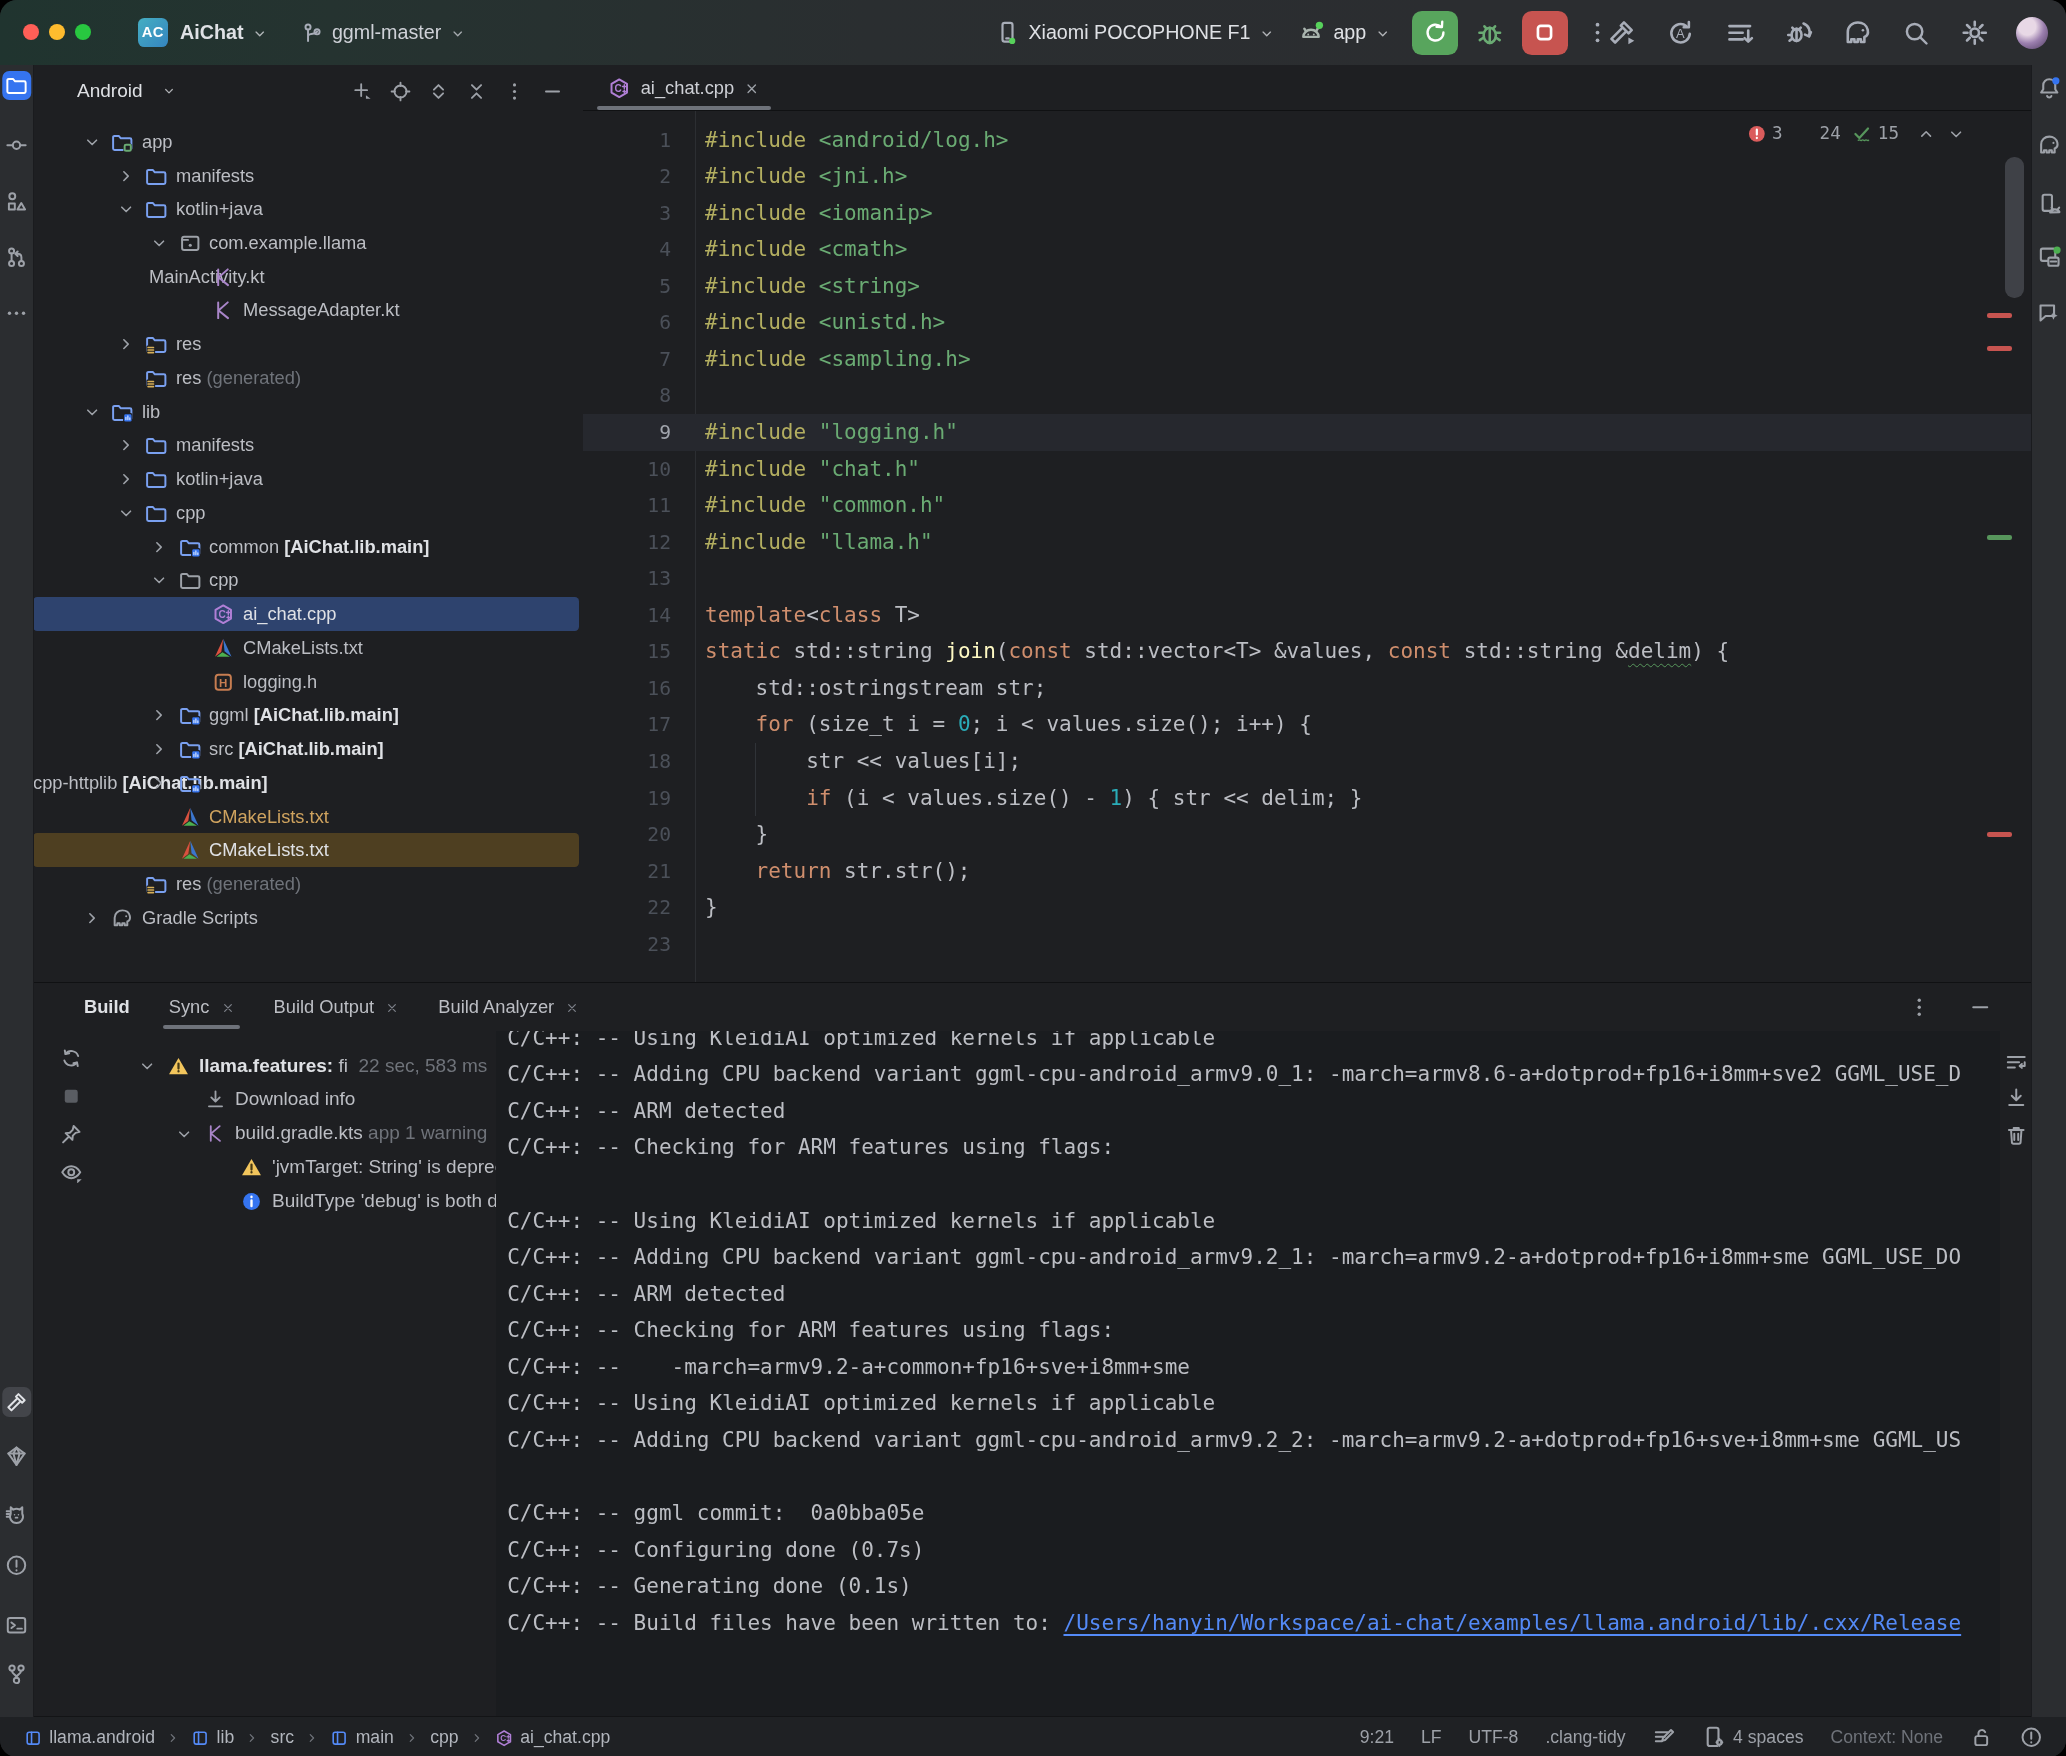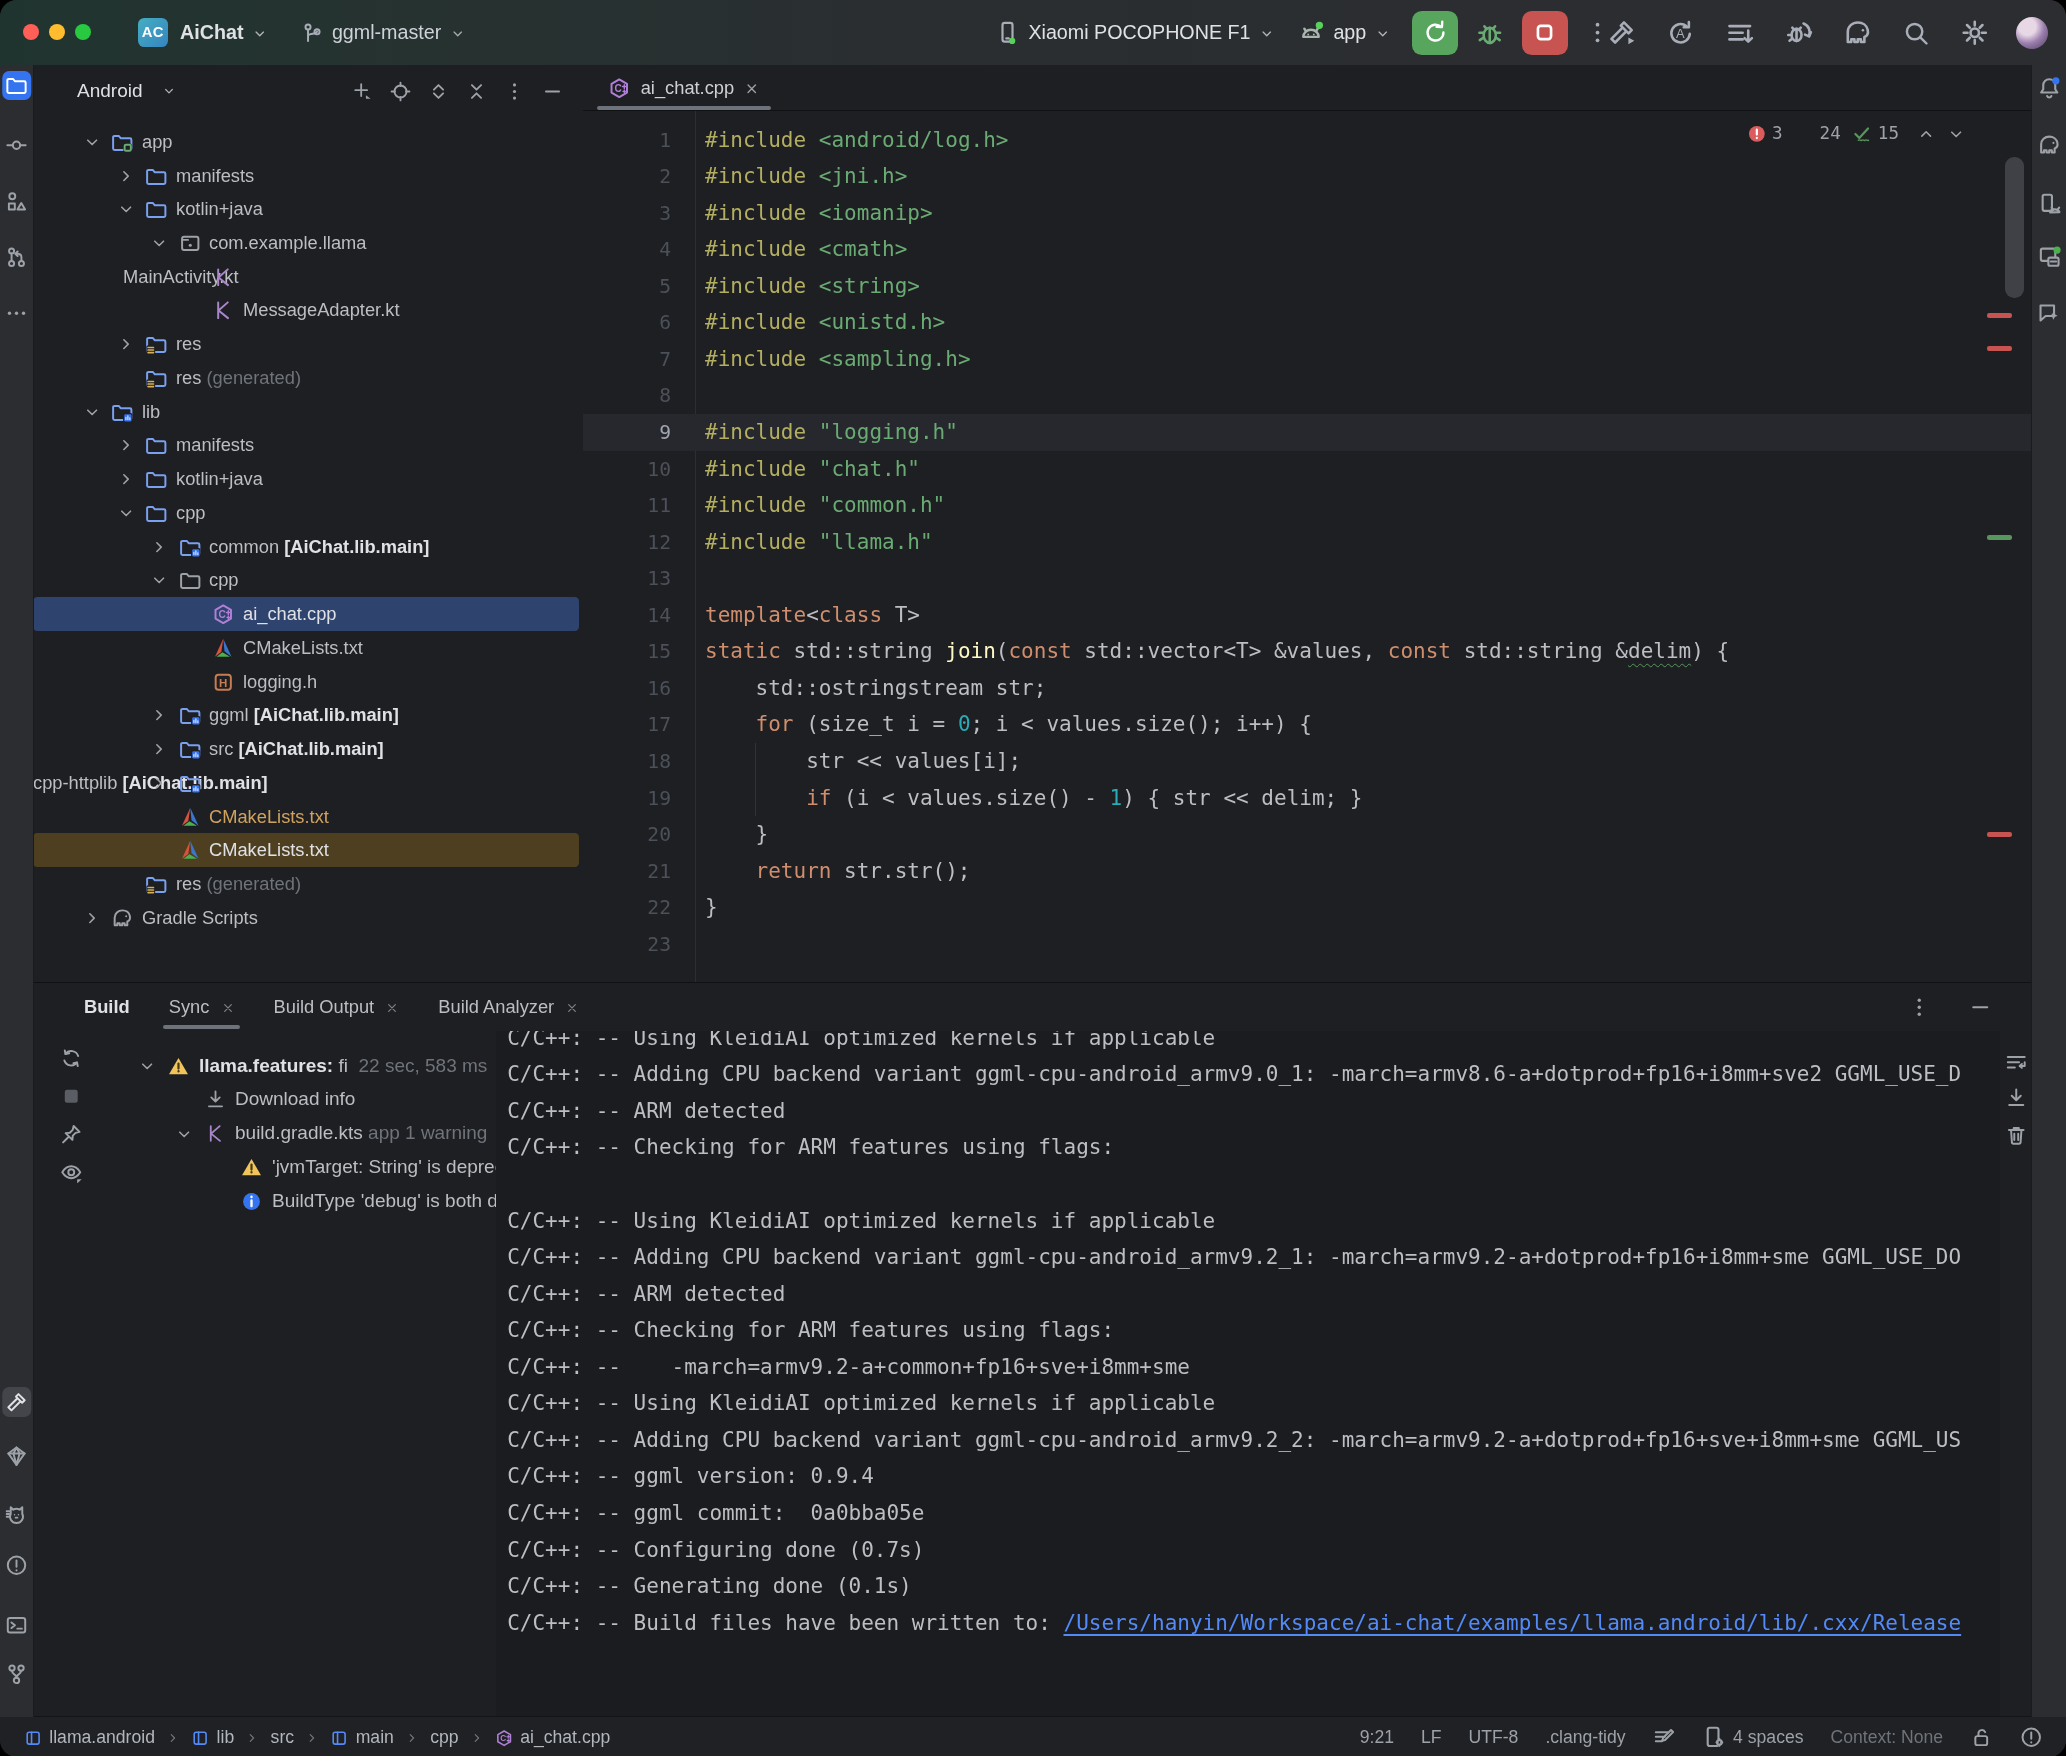--- a/index.html
+++ b/index.html
@@ -401,21 +401,21 @@
             </svg>
           </span>
           <span class="tlabel" style="margin-left:176px"><span>com.example.llama</span></span>
         </div>
         <div class="trow" style="top:195px">
           <span class="ticon" style="left:179px;color:#a985c9">
             <svg class="ic" width="22.5" height="22.5" viewBox="0 0 16 16" fill="none" stroke="currentColor" stroke-width="1.4" stroke-linecap="round" stroke-linejoin="round">
               <path d="M4.4 2.4v11.2M4.6 8.1 11.2 2.4M4.9 8.3l6.5 5.3"></path>
             </svg>
           </span>
-          <span class="tlabel" style="margin-left:90px"><span>MainActivity.kt</span></span>
+          <span class="tlabel" style="margin-left:116px"><span>MainActivity.kt</span></span>
         </div>
         <div class="trow" style="top:228px">
           <span class="ticon" style="left:179px;color:#a985c9">
             <svg class="ic" width="22.5" height="22.5" viewBox="0 0 16 16" fill="none" stroke="currentColor" stroke-width="1.4" stroke-linecap="round" stroke-linejoin="round">
               <path d="M4.4 2.4v11.2M4.6 8.1 11.2 2.4M4.9 8.3l6.5 5.3"></path>
             </svg>
           </span>
           <span class="tlabel" style="margin-left:210px"><span>MessageAdapter.kt</span></span>
         </div>
         <div class="trow" style="top:262px">
@@ -809,21 +809,20 @@
         <div class="kline" style="top:25px">C/C++: -- Adding CPU backend variant ggml-cpu-android_armv9.0_1: -march=armv8.6-a+dotprod+fp16+i8mm+sve2 GGML_USE_D</div>
         <div class="kline" style="top:62px">C/C++: -- ARM detected</div>
         <div class="kline" style="top:98px">C/C++: -- Checking for ARM features using flags:</div>
         <div class="kline" style="top:172px">C/C++: -- Using KleidiAI optimized kernels if applicable</div>
         <div class="kline" style="top:208px">C/C++: -- Adding CPU backend variant ggml-cpu-android_armv9.2_1: -march=armv9.2-a+dotprod+fp16+i8mm+sme GGML_USE_DO</div>
         <div class="kline" style="top:245px">C/C++: -- ARM detected</div>
         <div class="kline" style="top:281px">C/C++: -- Checking for ARM features using flags:</div>
         <div class="kline" style="top:318px">C/C++: --    -march=armv9.2-a+common+fp16+sve+i8mm+sme</div>
         <div class="kline" style="top:354px">C/C++: -- Using KleidiAI optimized kernels if applicable</div>
         <div class="kline" style="top:391px">C/C++: -- Adding CPU backend variant ggml-cpu-android_armv9.2_2: -march=armv9.2-a+dotprod+fp16+sve+i8mm+sme GGML_US</div>
-        <div class="kline" style="top:427px">C/C++: -- ggml version: 0.9.4</div>
         <div class="kline" style="top:464px">C/C++: -- ggml commit:  0a0bba05e</div>
         <div class="kline" style="top:501px">C/C++: -- Configuring done (0.7s)</div>
         <div class="kline" style="top:537px">C/C++: -- Generating done (0.1s)</div>
         <div class="kline" style="top:574px">C/C++: -- Build files have been written to: <a class="clink">/Users/hanyin/Workspace/ai-chat/examples/llama.android/lib/.cxx/Release</a></div>
         <div class="kline" style="top:610px"></div>
       </div>
     <div id="ctool">
         <span><svg class="ic" width="22.5" height="22.5" viewBox="0 0 16 16" fill="none" stroke="currentColor" stroke-width="1.4" stroke-linecap="round" stroke-linejoin="round">
             <path d="M2 4.2h12M2 8h8M2 11.8h5"></path>
             <path d="M14 8v2.6h-3.4"></path>

